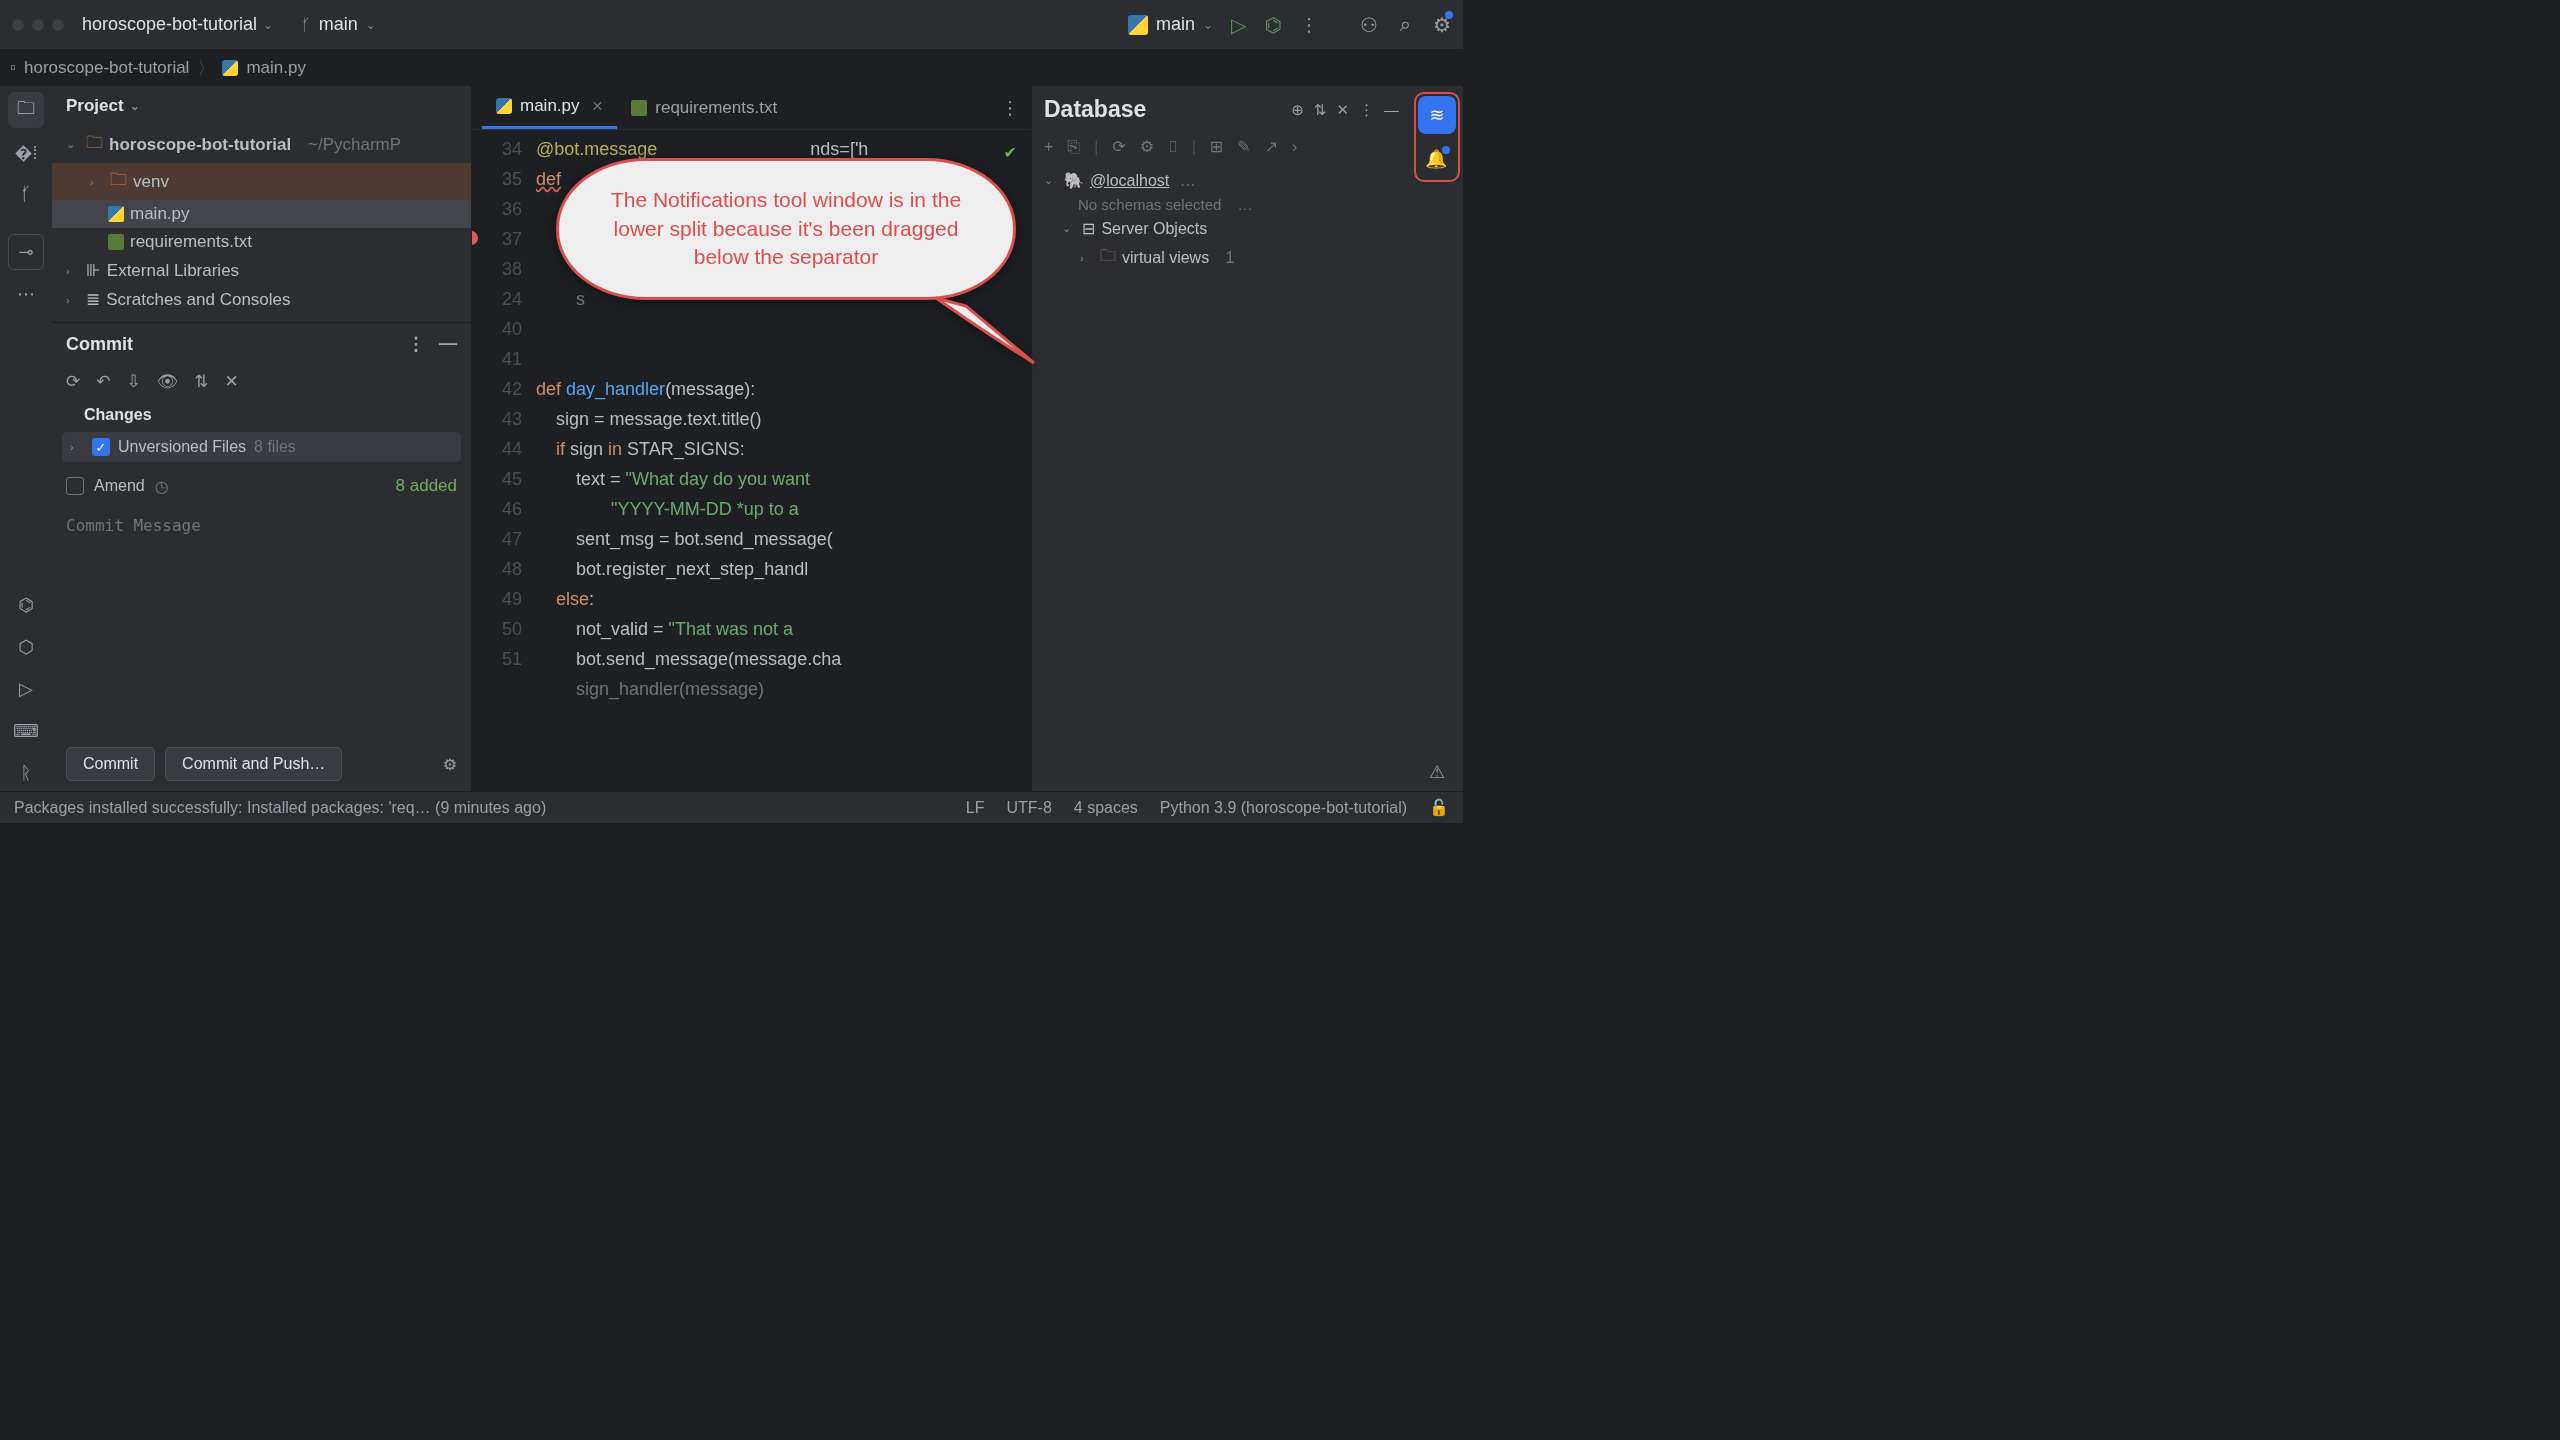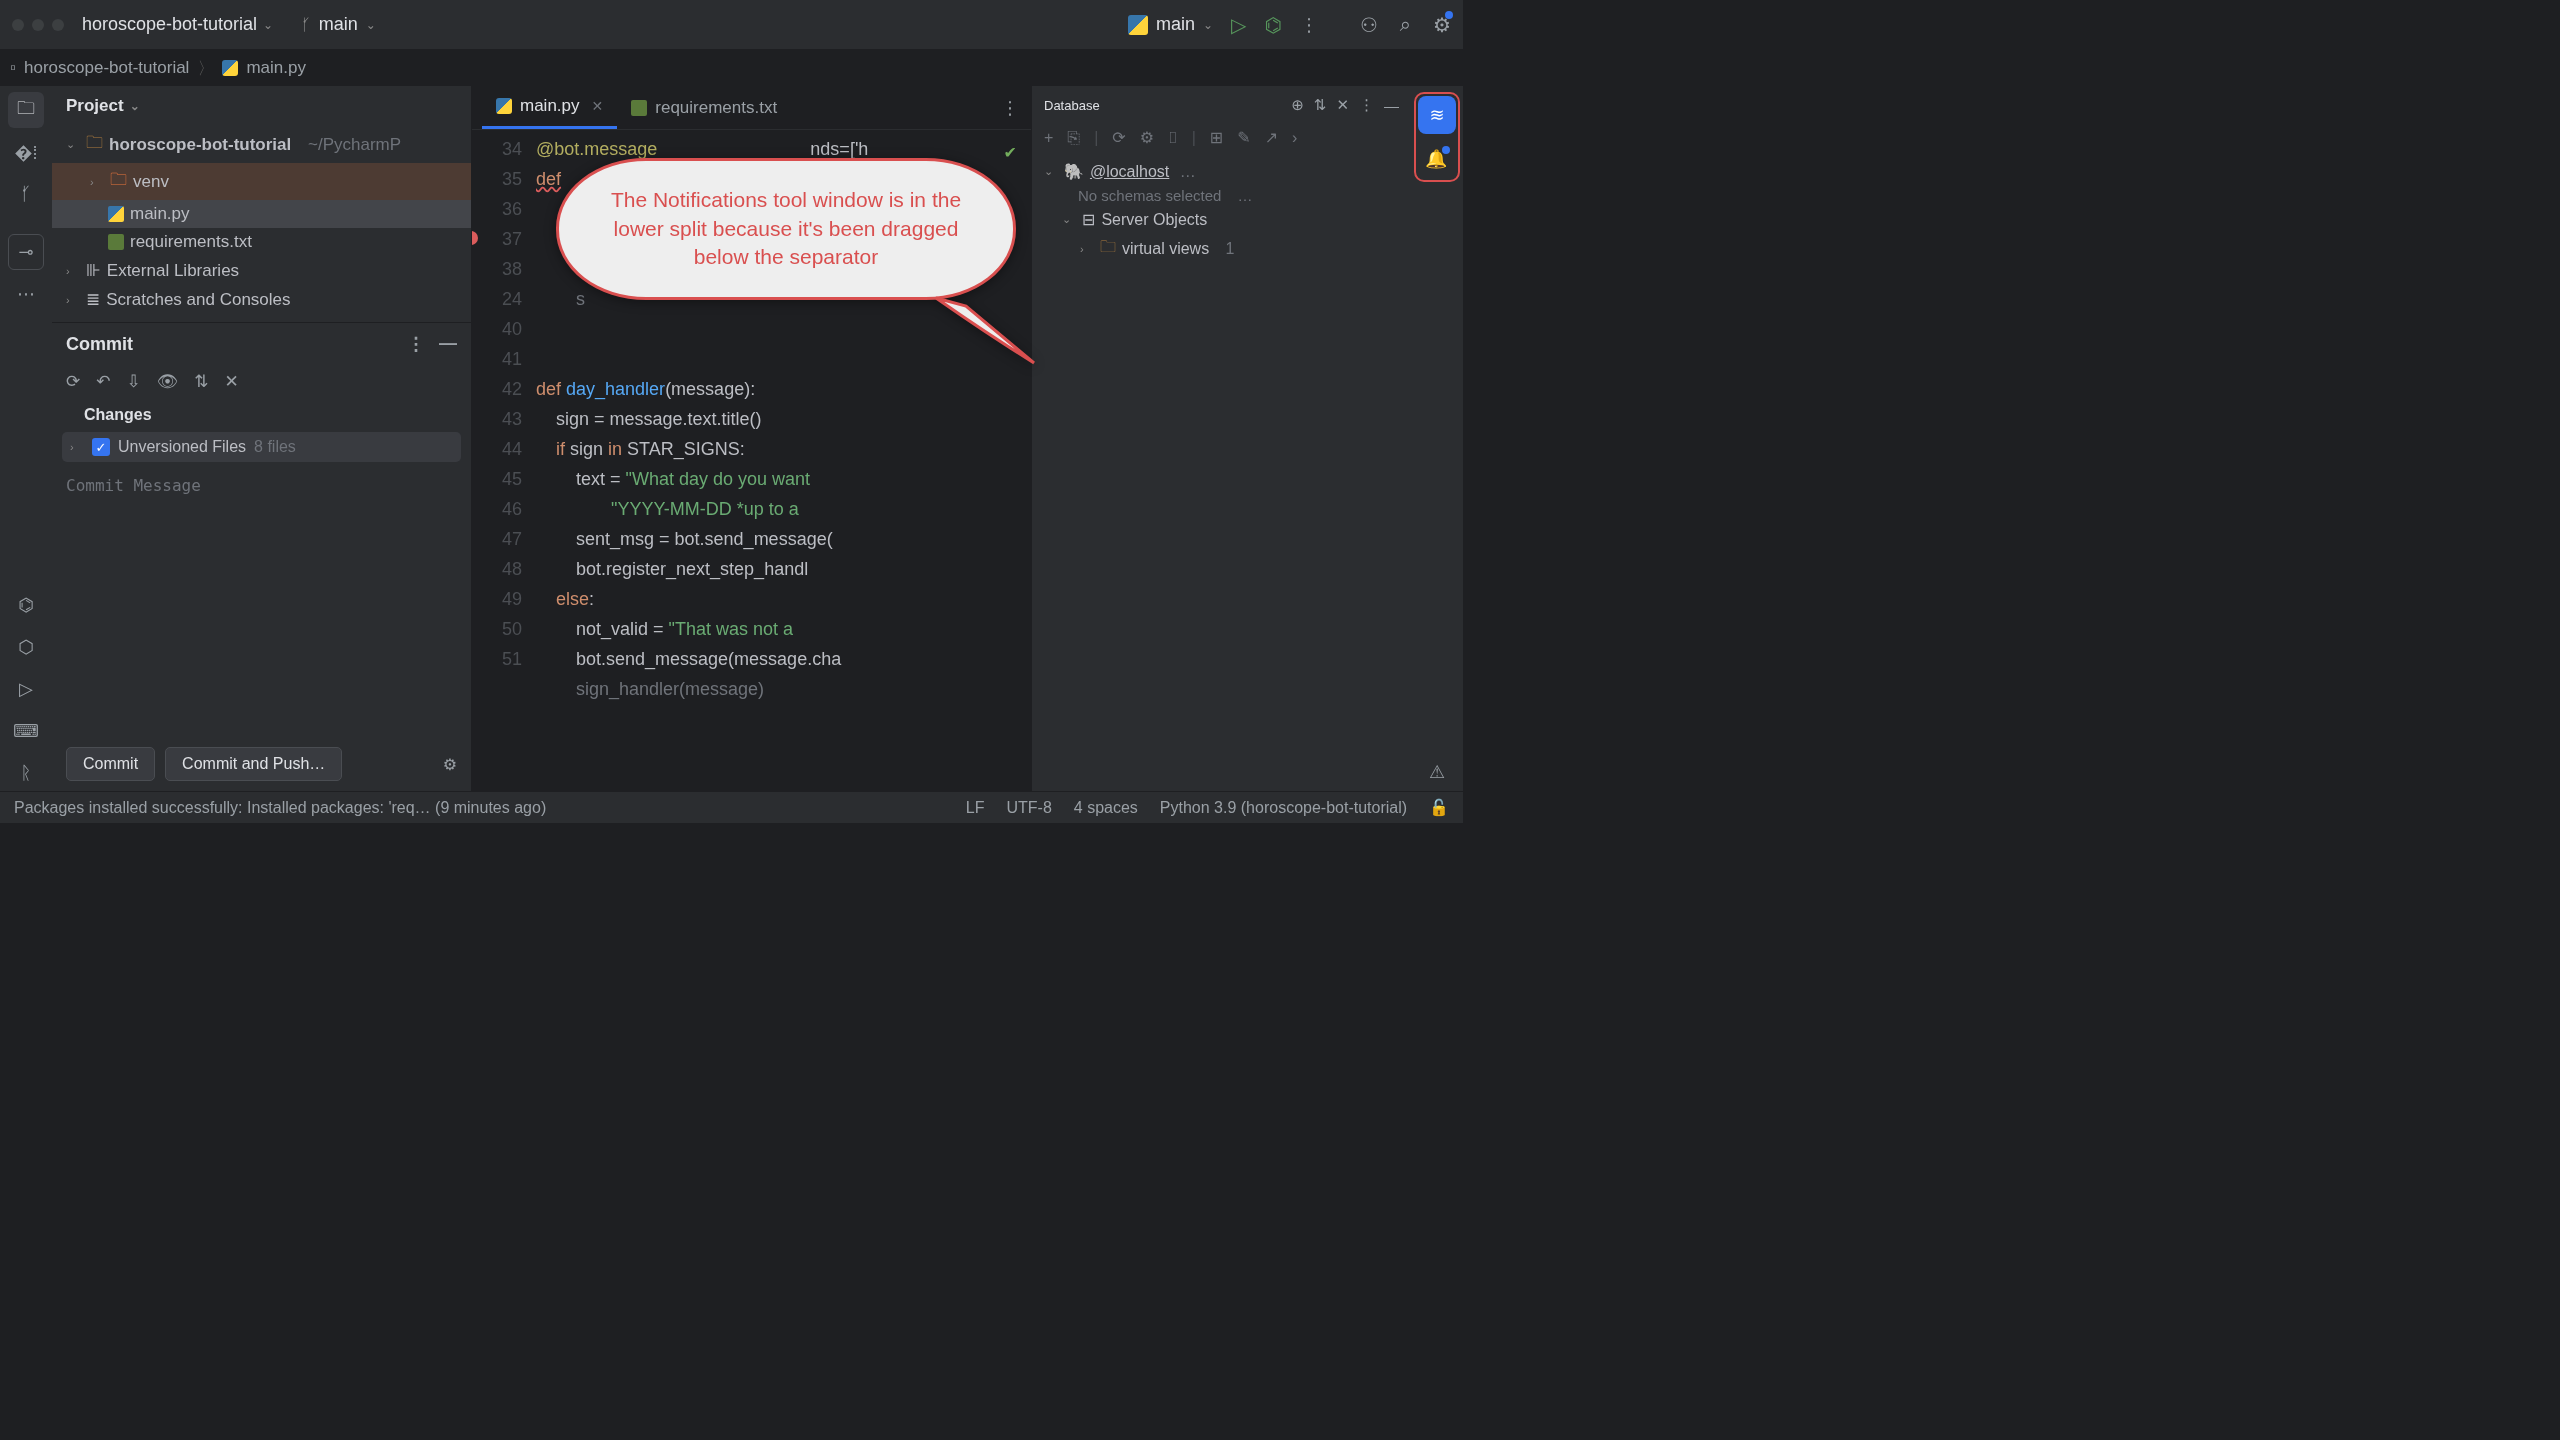--- a/index.html
+++ b/index.html
@@ -74,21 +74,21 @@
 .code { padding:4px 0 0 0; white-space:pre; color:#bcbec4; }
 .kw { color:#cf8e6d; }
 .fn { color:#56a8f5; }
 .str { color:#6aab73; }
 .dec { color:#b3ae60;text-align:right; }
 .green-check { position:absolute; top:8px; right:14px; color:#73ad5c; font-size:16px; }
 .red-sq { text-decoration:underline wavy #db5c5c; }
 
 .right-panel { width:380px; background:#2b2d30; display:flex; flex-direction:column; border-left:1px solid #1e1f22; }
 .db-hdr { display:flex; align-items:center; padding:10px 12px; gap:10px; }
-.db-hdr .title { font-size:13px; font-weight:400; color:#dfe1e5; flex:1; }
+.db-hdr .title { font-size:23px; font-weight:700; color:#dfe1e5; flex:1; }
 .db-hdr .ico { color:#9aa0a6; font-size:15px; }
 .db-tools { display:flex; gap:14px; padding:4px 12px 8px 12px; color:#6f737a; font-size:16px; align-items:center; }
 .db-tree { padding:4px 12px; font-size:16px; }
 .db-row { display:flex; align-items:center; gap:6px; padding:3px 0; }
 .pg-icon { color:#5a9fd4; }
 .schema-txt { color:#6f737a; padding-left:34px; font-size:15px; }
 .notif-panel { border-top:1px solid #1e1f22; flex:1; padding:12px; }
 .notif-title { font-size:19px; font-weight:600; color:#dfe1e5; margin-bottom:14px; }
 .notif-sub { display:flex; justify-content:space-between; font-size:16px; color:#9aa0a6; margin-bottom:10px; }
 .notif-sub .clear { color:#3574f0; }
@@ -222,20 +222,26 @@
         <span>👁</span>
         <span>⇅</span>
         <span>✕</span>
       </div>
       <div class="changes-lbl">Changes</div>
       <div class="uv-row">
         <span class="caret">›</span>
         <span class="checkbox">✓</span>
         <span>Unversioned Files</span>
         <span class="dim">8 files</span>
+      </div>
+      <div class="amend-row">
+        <span class="amend-box"></span>
+        <span>Amend</span>
+        <span class="dim">◷</span>
+        <span class="added">8 added</span>
       </div>
       <div class="commit-msg">Commit Message</div>
       <div class="commit-btns">
         <div class="btn">Commit</div>
         <div class="btn">Commit and Push…</div>
         <span style="margin-left:auto;color:#9aa0a6">⚙</span>
       </div>
     </div>
   </div>
 

